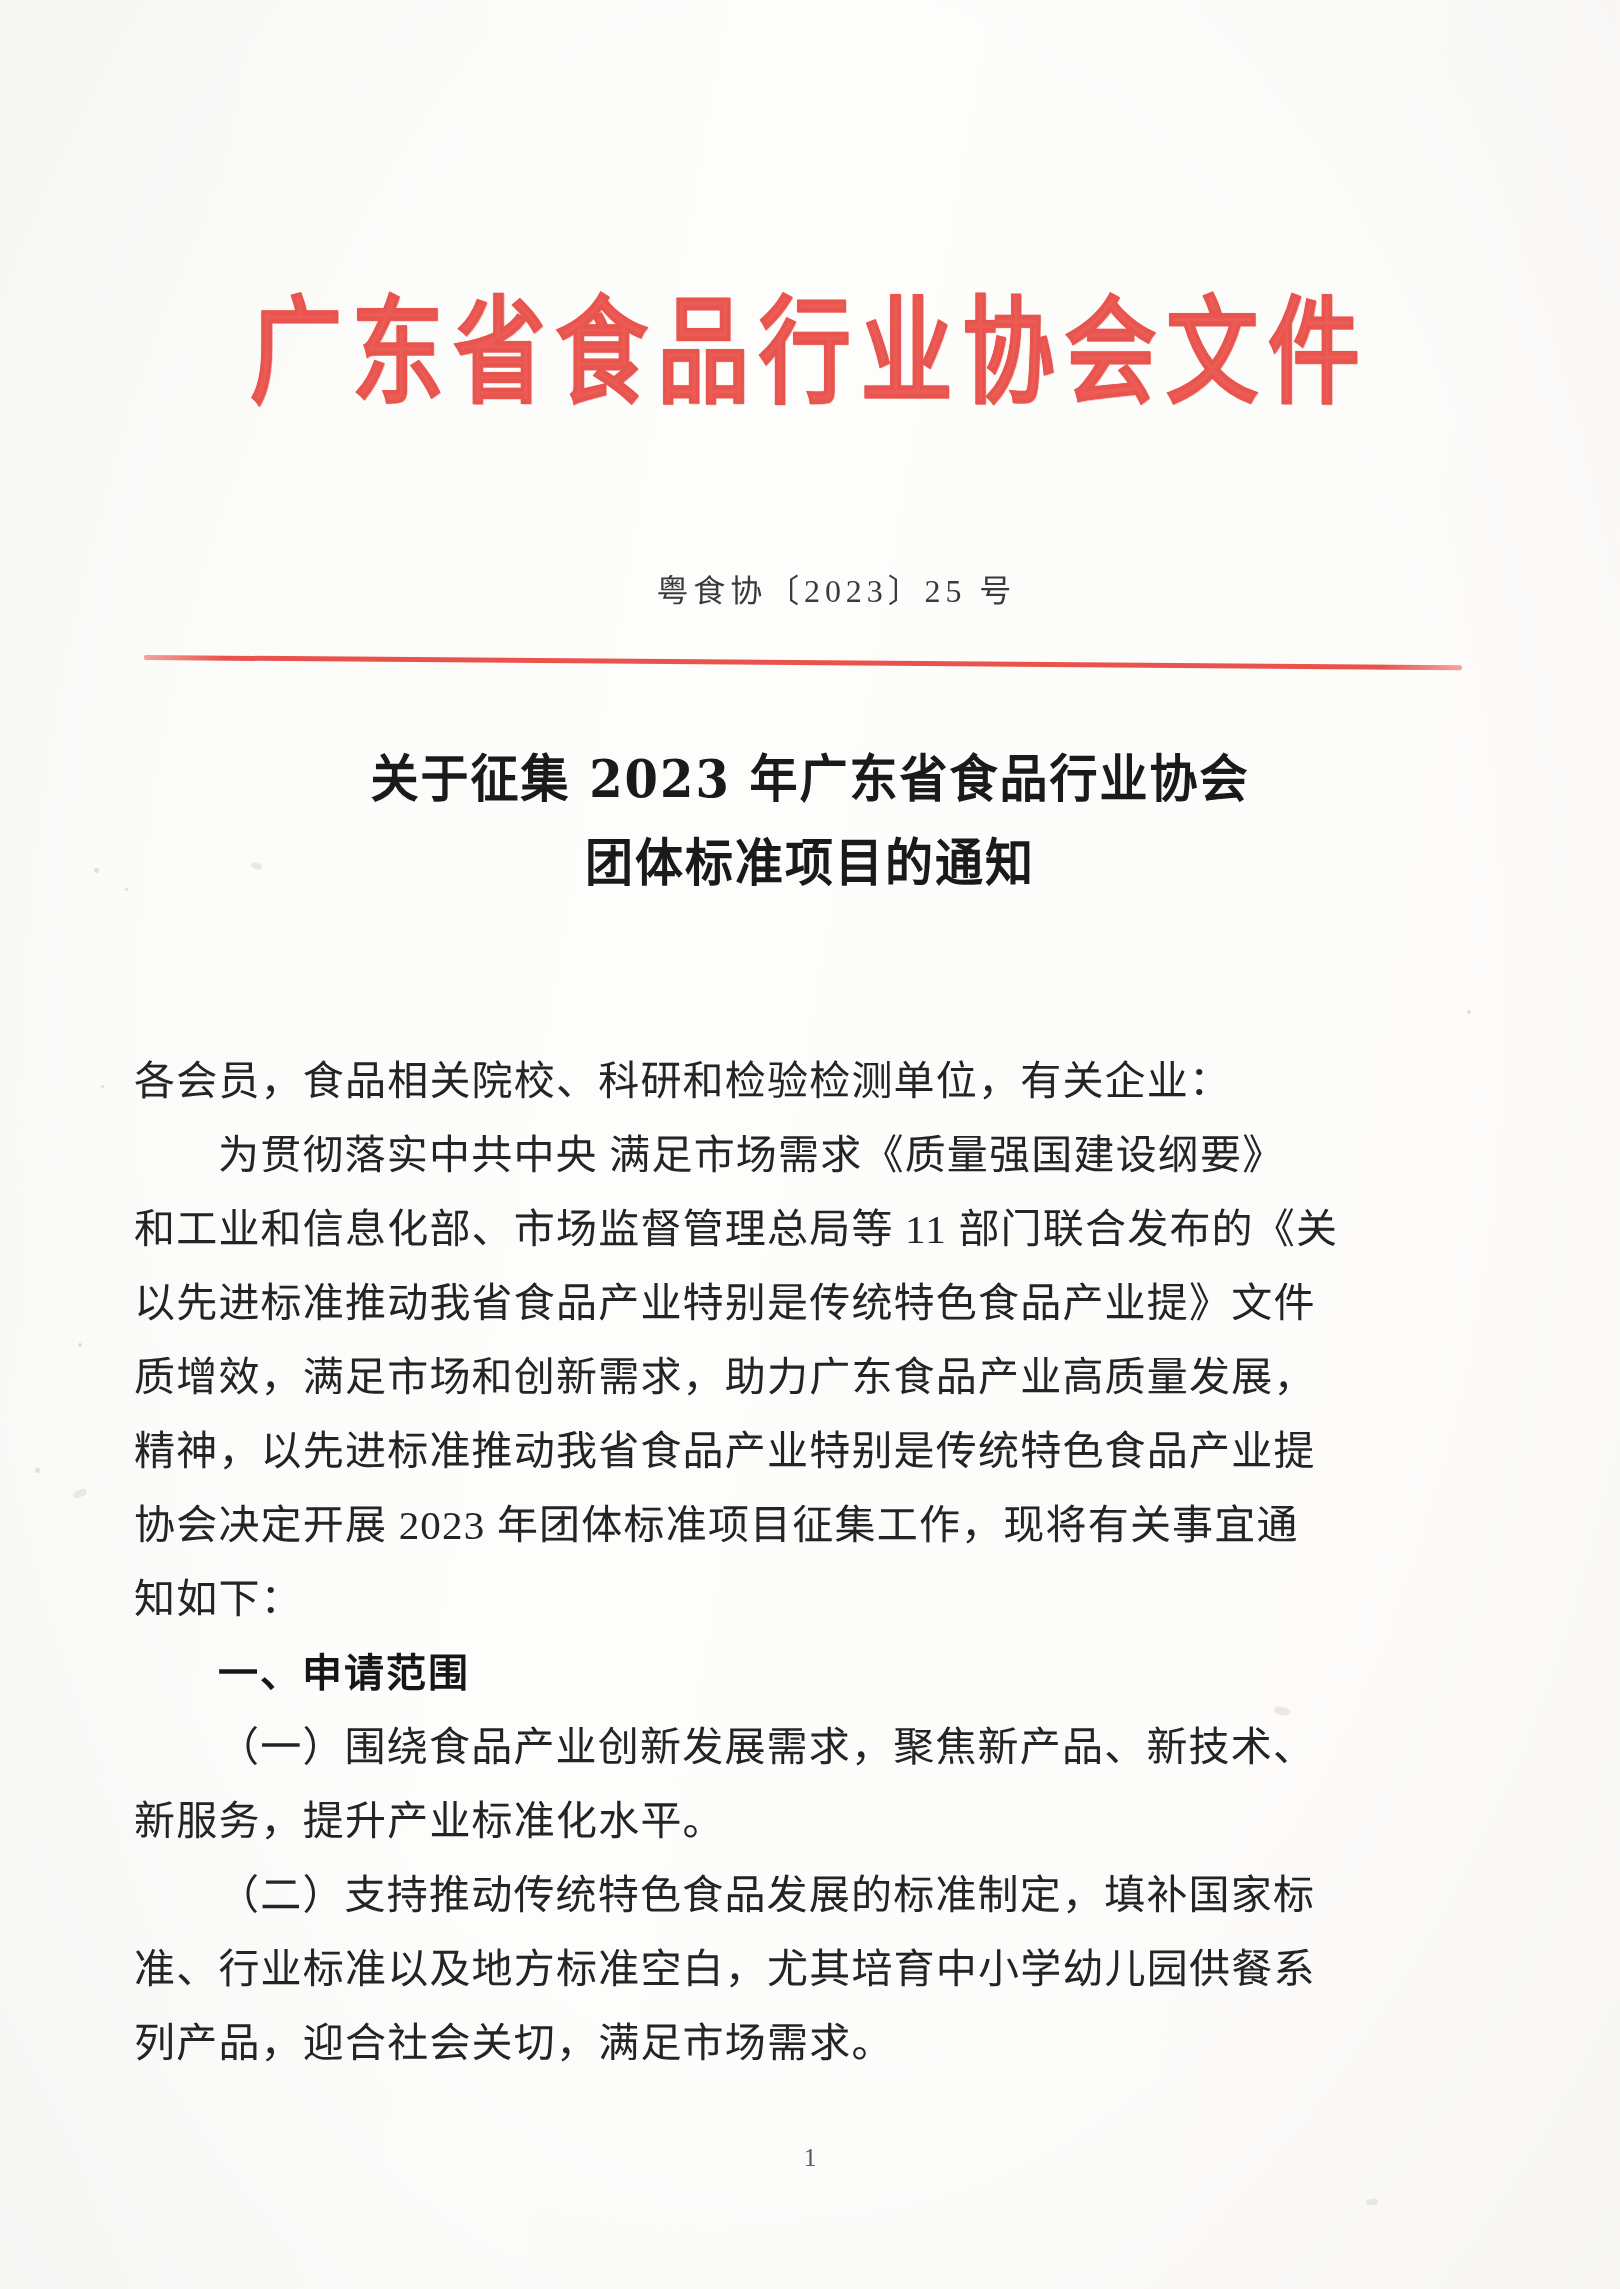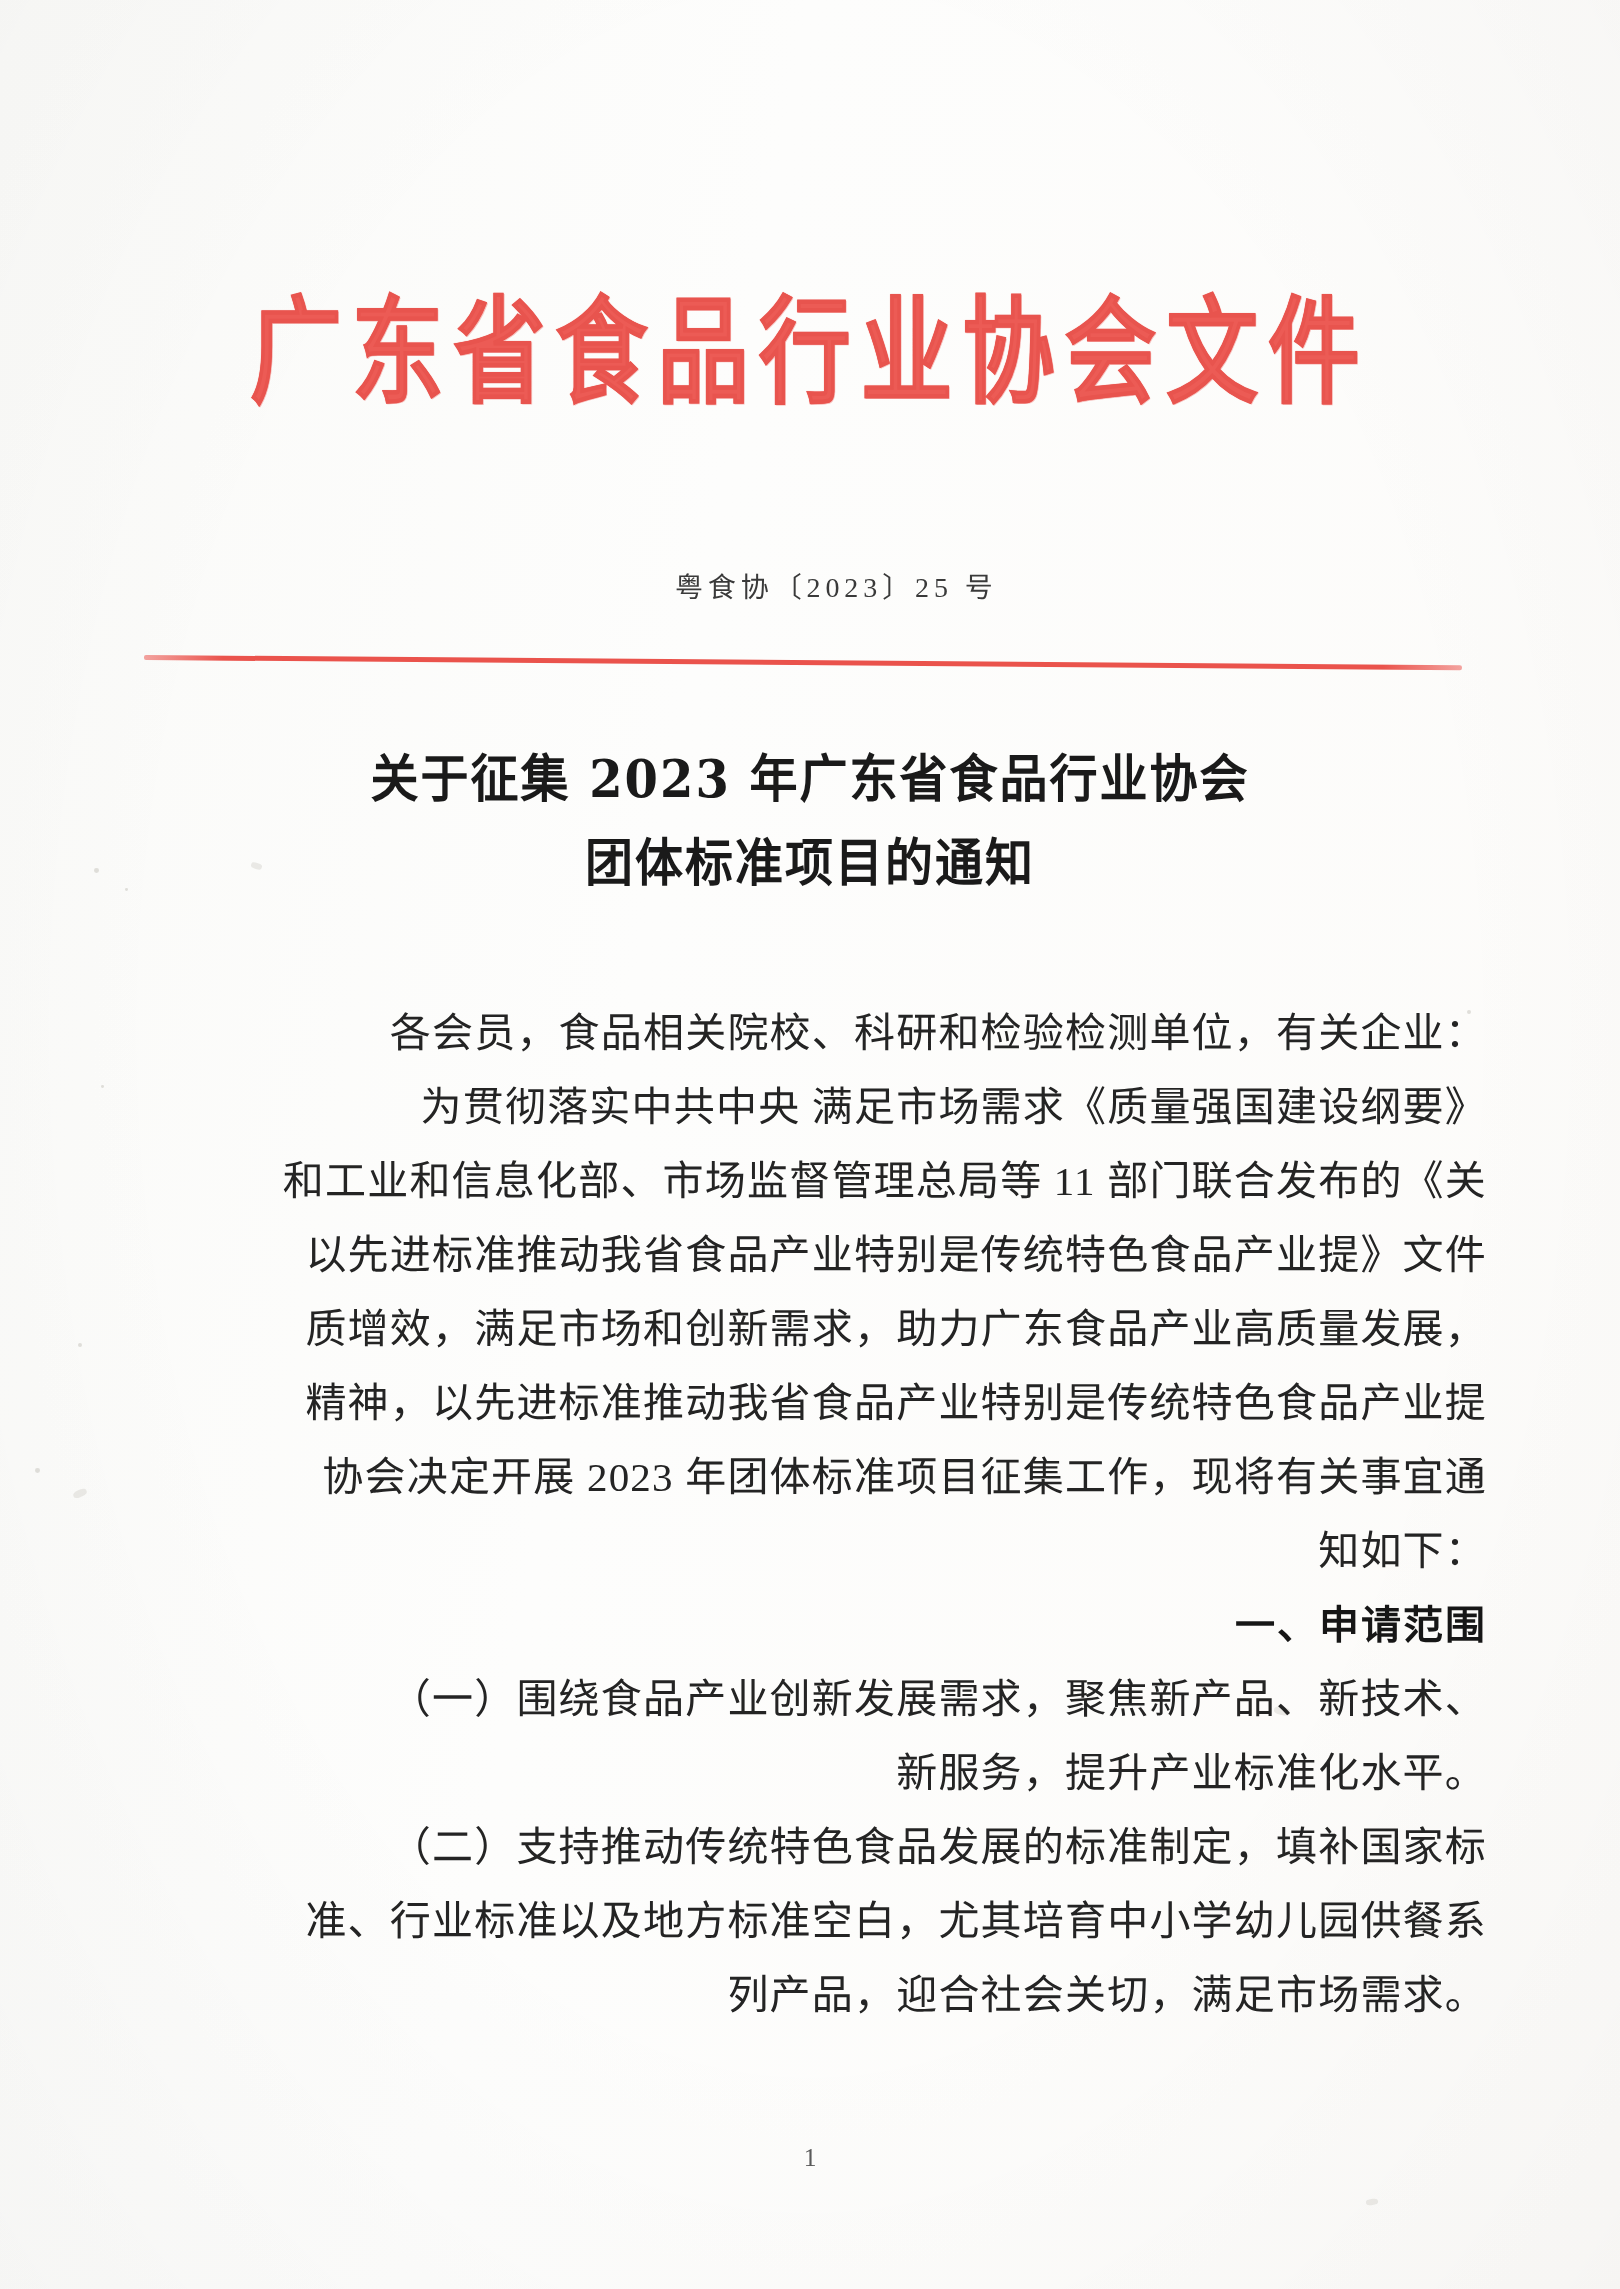--- a/index.html
+++ b/index.html
@@ -72,21 +72,21 @@
     position: absolute;
     left: 0;
     right: 0;
     top: 565px;
     text-align: center;
     transform: translateX(7.8px);
   }
   .docnum {
     display: inline-block;
     font-family: "Liberation Serif", "DejaVu Serif", serif;
-    font-size: 28px;
+    font-size: 32px;
     letter-spacing: 4.9px;
     color: #3a3a3a;
     white-space: pre;
     margin-left: 37px;
   }
 
   
   .red-rule {
     position: absolute;
     left: 144px;
@@ -120,23 +120,22 @@
     letter-spacing: 2px;
     color: #1a1a1a;
     white-space: pre;
     transform: scaleY(1.08);
   }
 
   
   .body {
     position: absolute;
     left: 134px;
-    top: 996px;
+    top: 1044px;
     width: 1353px;
-    text-align: right;
   }
   .p-line {
     font-family: "Liberation Serif", "DejaVu Serif", serif;
     font-size: 41px;
     line-height: 74px;
     letter-spacing: 1.2px;
     color: #242424;
     white-space: pre;
   }
   .p-line.indent {

